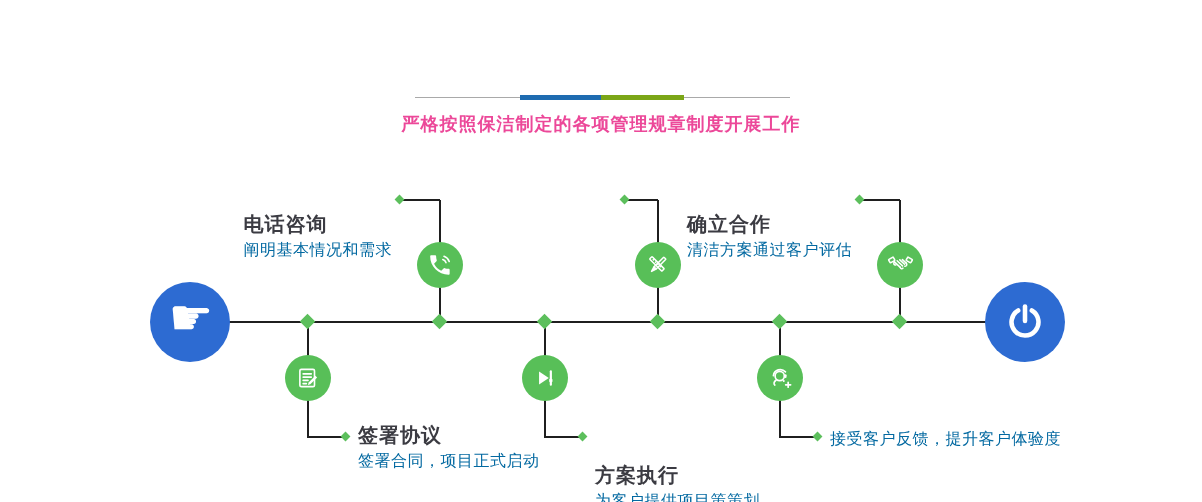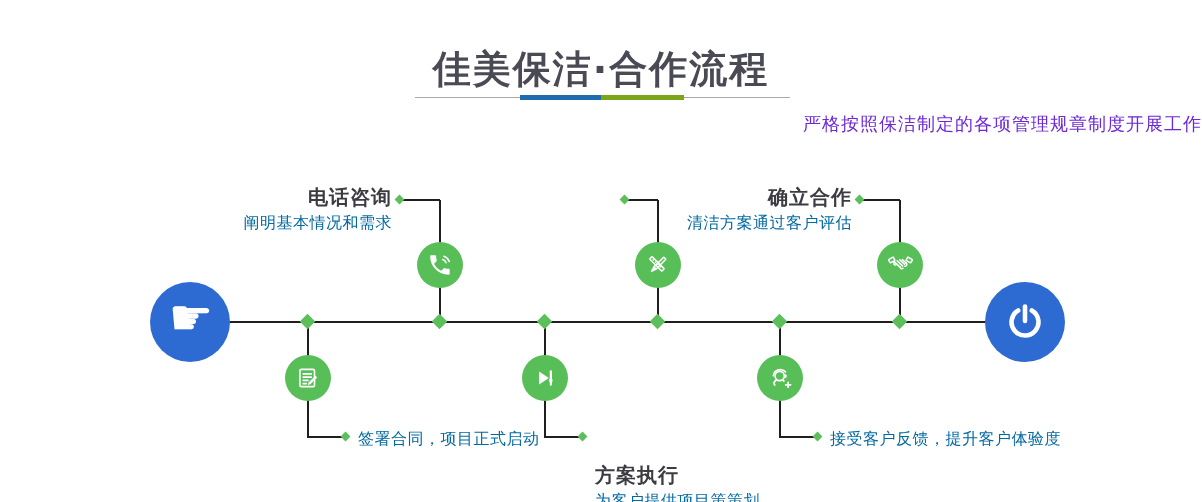--- a/index.html
+++ b/index.html
@@ -9,48 +9,47 @@
   }
   .title{
     position:absolute;left:0;top:44px;width:100%;margin:0;
     text-align:center;font-size:38px;font-weight:bold;color:#4a4a54;letter-spacing:2px;
   }
   .divider-thin{position:absolute;left:415px;top:97px;width:375px;height:1px;background:#a9a9a9;}
   .divider-blue{position:absolute;left:520px;top:95px;width:81px;height:5px;background:#1e6bb0;}
   .divider-green{position:absolute;left:601px;top:95px;width:83px;height:5px;background:#7ba617;}
   .subtitle{
     position:absolute;left:0;top:112px;width:100%;
-    text-align:right;font-size:18px;color:#6d28d9;letter-spacing:1px;
+    text-align:center;font-size:18px;color:#ec4899;letter-spacing:1px;font-weight:bold;
   }
   .mainline{position:absolute;left:228px;top:321px;width:760px;height:2px;background:#1f1f1f;z-index:1;}
   .vline{position:absolute;width:2px;background:#1f1f1f;z-index:1;}
   .hline{position:absolute;height:2px;background:#1f1f1f;z-index:1;}
   .diamond-lg{position:absolute;width:11px;height:11px;background:#5cbf5c;transform:rotate(45deg);z-index:2;}
   .diamond-sm{position:absolute;width:7px;height:7px;background:#5cbf5c;transform:rotate(45deg);z-index:2;}
   .node-green{
     position:absolute;width:46px;height:46px;border-radius:50%;background:#58bf58;z-index:3;
     display:flex;align-items:center;justify-content:center;
   }
   .node-blue{
     position:absolute;width:80px;height:80px;border-radius:50%;background:#2d6bd2;z-index:3;
     display:flex;align-items:center;justify-content:center;
   }
   .hand-glyph{color:#fff;font-size:50px;line-height:1;transform:translate(1px,-4px);}
-  .toplabel{position:absolute;text-align:right;z-index:2;}
+  .toplabel{position:absolute;z-index:2;margin-top:27px;}
   .botlabel{position:absolute;text-align:left;z-index:2;}
   .step-title{font-size:20px;font-weight:bold;color:#3b3b42;letter-spacing:1px;line-height:22px;}
   .step-desc{font-size:16px;color:#0369a1;margin-top:5px;letter-spacing:0.5px;line-height:19px;}
   svg{display:block;}
 </style>
 </head>
 <body>
 
 <div class="page">
 
-  <h1 class="title">佳美保洁·合作流程</h1>
   <div class="divider-thin"></div>
   <div class="divider-blue"></div>
   <div class="divider-green"></div>
   <div class="subtitle">严格按照保洁制定的各项管理规章制度开展工作</div>
 
   <div class="mainline"></div>
 
   <div class="node-blue" style="left:150px;top:282px;">
     <span class="hand-glyph">☛</span>
   </div>
@@ -132,20 +131,21 @@
   <div class="node-green" style="left:285px;top:355px;">
     <span>
       <svg width="26" height="26" viewBox="0 0 24 24" fill="none" stroke="#fff" stroke-width="1.5" stroke-linecap="round" stroke-linejoin="round">
         <rect x="4.5" y="4" width="13.5" height="16" rx="1.4"></rect>
         <path d="M7.5 8.2h7.5 M7.5 11.2h7.5 M7.5 14.2h4.5 M7.5 17.2h3"></path>
         <path d="M12.6 16.2 L18.8 10 l1.6 1.6 -6.2 6.2 -2.3.7z" fill="#fff" stroke="none"></path>
       </svg>
     </span>
   </div>
   <div class="botlabel" style="left:358px;top:424px;">
+    <div class="step-title">签署协议</div>
     <div class="step-desc">签署合同，项目正式启动</div>
   </div>
 
   <div class="vline" style="left:544px;top:322px;height:116px;"></div>
   <div class="hline" style="left:545px;top:436px;width:38px;"></div>
   <div class="diamond-sm" style="left:579px;top:433px;"></div>
   <div class="node-green" style="left:522px;top:355px;">
     <span>
       <svg width="26" height="26" viewBox="0 0 24 24">
         <path d="M6.5 6 v12 l9-6z" fill="#fff"></path>

